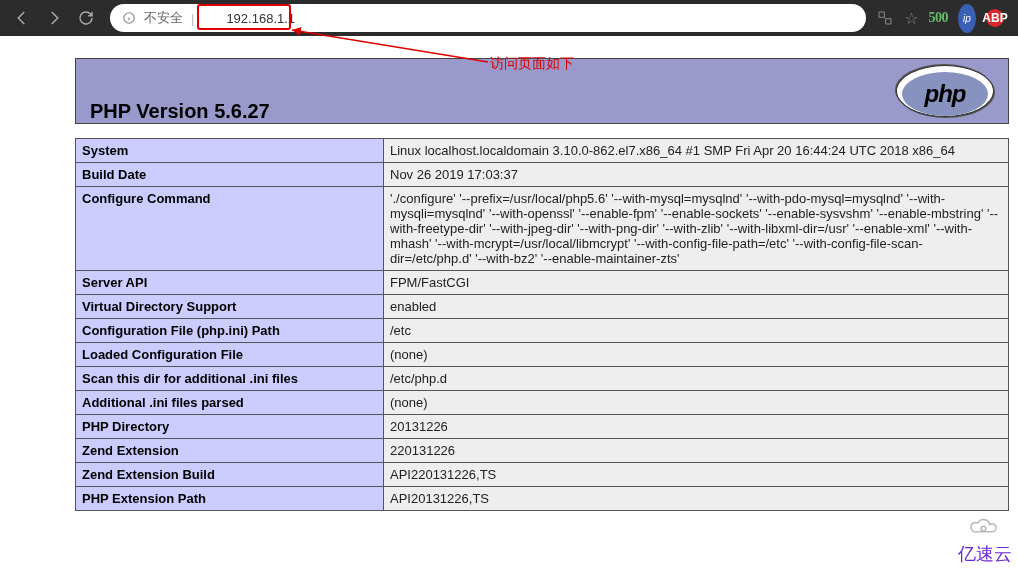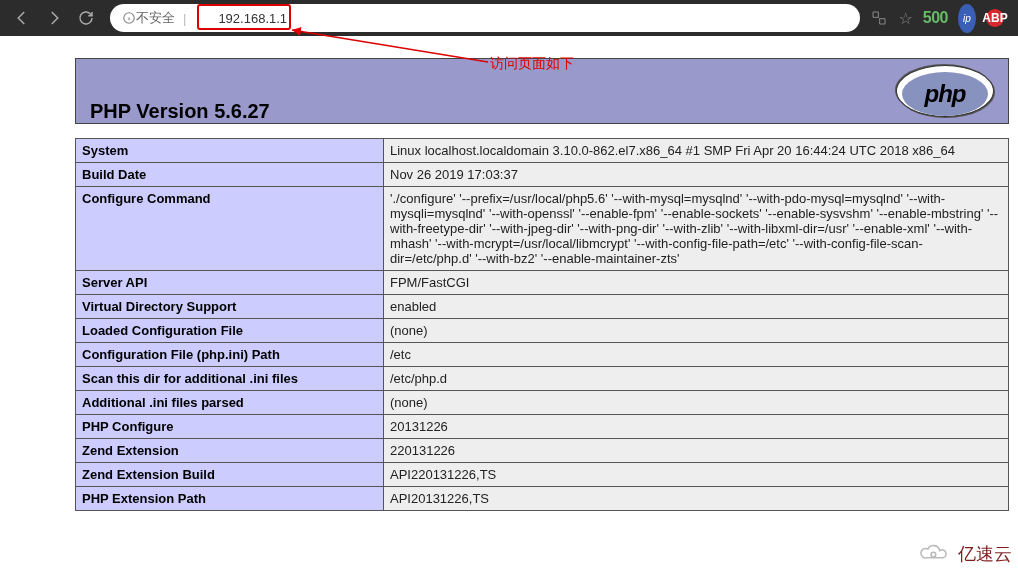--- a/index.html
+++ b/index.html
@@ -34,36 +34,36 @@
     border-radius: 16px;
     height: 28px;
     margin: 0 6px;
     display: flex;
     align-items: center;
     padding: 0 12px;
     gap: 6px;
     font-size: 13px;
     color: #333;
   }
-  .url-info { display:flex; align-items:center; gap:0; color:#666; }
+  .url-info { display:flex; align-items:center; gap:8px; color:#666; }
   .url-info svg { width:14px; height:14px; }
   .url-sep { color:#bbb; padding:0 2px; }
   .url-text { color:#333;margin-left:24px; }
   .url-highlight {
     position:absolute;
     border: 2px solid #d00;
     border-radius: 3px;
     left: 197px; top: 4px;
     width: 94px; height: 26px;
     pointer-events:none;
   }
   .ext-icons { display:flex; align-items:center; gap:10px; padding-right:6px; }
   .ext-icon { width:18px; height:18px; display:flex; align-items:center; justify-content:center; color:#888; font-size:14px; }
   .star { color:#888; font-size:16px; }
-  .badge-500 { color:#6b6; font-size:16px; font-weight:bold; letter-spacing:-0.5px;}
+  .badge-500 { color:#6b6; font-size:14px; font-weight:bold; letter-spacing:-0.5px;font-family:Liberation Serif, serif;}
   .badge-ip { background:#3a5fb5; color:#fff; width:18px; height:29px; border-radius:50%; font-size:10px; display:flex; align-items:center; justify-content:center; font-style:italic;}
   .badge-abp { background:#d8282c; color:#fff; width:18px; height:18px; border-radius:50%; font-size:12px; font-weight:bold; display:flex;align-items:center;justify-content:center;}
   
   .annot { position:absolute; pointer-events:none; }
   .annot-text { position:absolute; color:#d00; font-size:14px; font-family: "SimSun","Microsoft YaHei",sans-serif; left:490px; top:55px; }
   
   .page {
     padding: 22px 0 0 0;
     background:#fff;
   }
@@ -124,22 +124,22 @@
   }
   td.v {
     background: #eee;
     color:#222;
     word-break: break-word;
   }
   
   .watermark {
     position:absolute;
     right: 6px; bottom: 4px;
-    display:flex; gap:4px;
-    color:#7f1d1d; font-size:18px; font-family:"Microsoft YaHei",sans-serif;
+    display:flex; align-items:center; gap:4px;
+    color:#6d28d9; font-size:18px; font-family:"Microsoft YaHei",sans-serif;flex-direction:column;
   }
   .watermark svg { width:38px; height:22px; stroke:#bbb; fill:none; stroke-width:2;}
 </style>
 </head>
 <body>
 
 <div class="toolbar">
   <div class="nav-btn">
     <svg viewBox="0 0 24 24">
         <polyline points="15 4 7 12 15 20"></polyline>
@@ -218,37 +218,37 @@
           </tr>
           <tr>
             <td class="e">Server API</td>
             <td class="v">FPM/FastCGI</td>
           </tr>
           <tr>
             <td class="e">Virtual Directory Support</td>
             <td class="v">enabled</td>
           </tr>
           <tr>
+            <td class="e">Configuration File (php.ini) Path</td>
+            <td class="v">/etc</td>
+          </tr>
+          <tr>
             <td class="e">Loaded Configuration File</td>
             <td class="v">(none)</td>
           </tr>
           <tr>
-            <td class="e">Configuration File (php.ini) Path</td>
-            <td class="v">/etc</td>
-          </tr>
-          <tr>
             <td class="e">Scan this dir for additional .ini files</td>
             <td class="v">/etc/php.d</td>
           </tr>
           <tr>
             <td class="e">Additional .ini files parsed</td>
             <td class="v">(none)</td>
           </tr>
           <tr>
-            <td class="e">PHP Configure</td>
+            <td class="e">PHP Directory</td>
             <td class="v">20131226</td>
           </tr>
           <tr>
             <td class="e">Zend Extension</td>
             <td class="v">220131226</td>
           </tr>
           <tr>
             <td class="e">Zend Extension Build</td>
             <td class="v">API220131226,TS</td>
           </tr>

